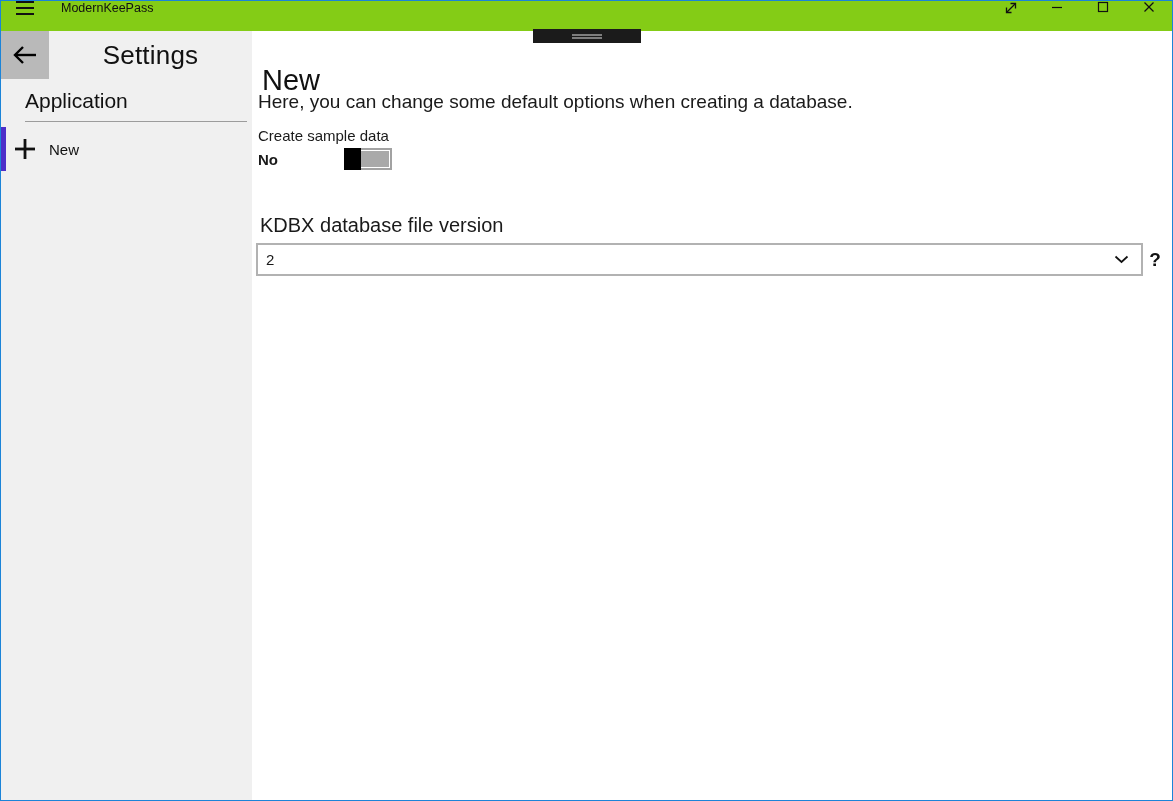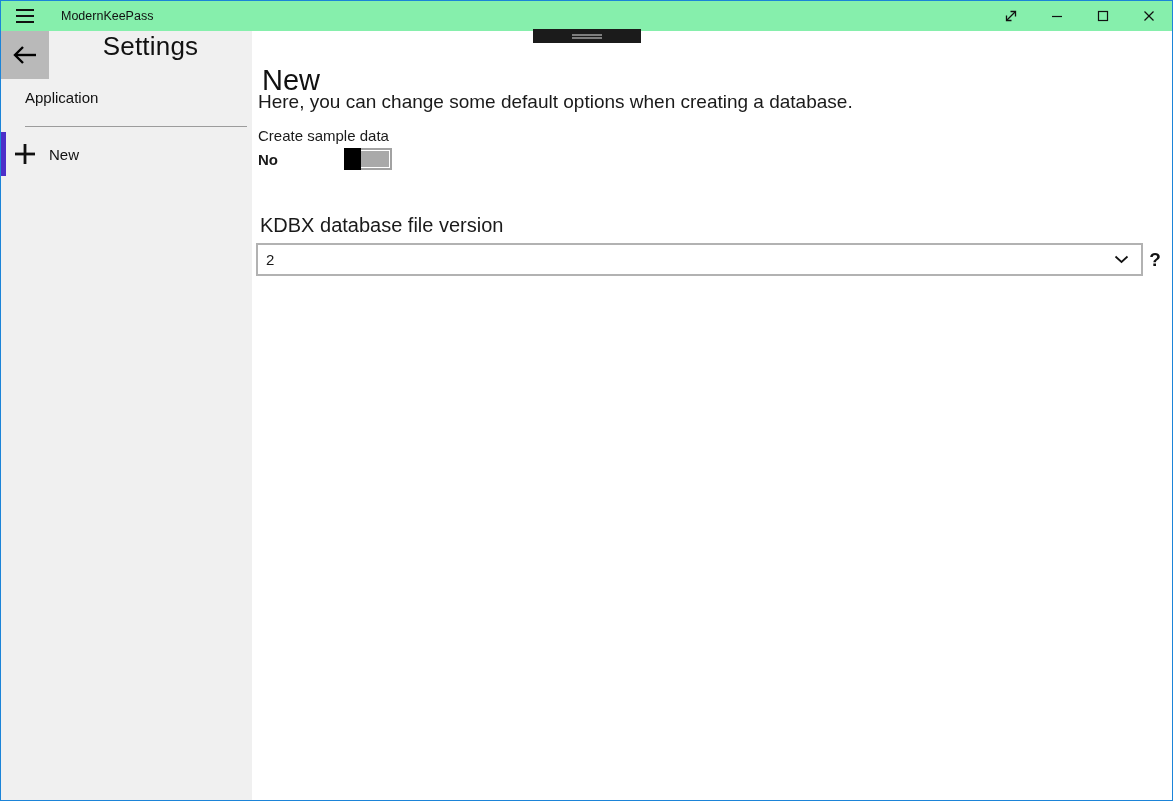--- a/index.html
+++ b/index.html
@@ -13,22 +13,22 @@
     position:relative;
     width:1171px; height:799px;
     border:1px solid #1b84d8;
     background:#fff;
     overflow:hidden;
   }
   
   .titlebar {
     height:30px;
     display:flex;
-    align-items:center;
-    background:#86efac;
+    align-items:flex-start;
+    background:#84cc16;
   }
   .hamburger-btn {
     width:48px;
     display:flex; align-items:center; justify-content:center;
     cursor:pointer;
   }
   .hamburger-glyph { display:flex; flex-direction:column; gap:4px; }
   .hamburger-glyph i { display:block; width:18px; height:2px; background:#111; }
   .app-title {
     font-size:12.5px;
@@ -49,42 +49,42 @@
     height:769px;
   }
   .sidebar {
     width:251px;
     background:#f0f0f0;
     flex:none;
   }
   .sidebar-top {
     display:flex;
     height:48px;
-    align-items:flex-start;
+    align-items:center;
   }
   .back-button {
     width:48px; height:48px;
     background:#b9b9b9;
     display:flex; align-items:center; justify-content:center;
     cursor:pointer;
     flex:none;
   }
   .settings-title {
     flex:1;
     display:flex; align-items:center; justify-content:center;
     font-size:26px;
     font-weight:400;
     color:#111;
     letter-spacing:0.2px;
   }
   .section-header {
     margin:10px 5px 0 24px;
-    font-size:15px;
-    color:#111;
-    padding-bottom:20px;
+    font-size:21px;
+    color:#111;
+    padding-bottom:8px;
     border-bottom:1px solid #9c9c9c;
   }
   .nav-item {
     position:relative;
     height:44px;
     margin-top:5px;
     display:flex;
     align-items:center;
     cursor:pointer;
   }

